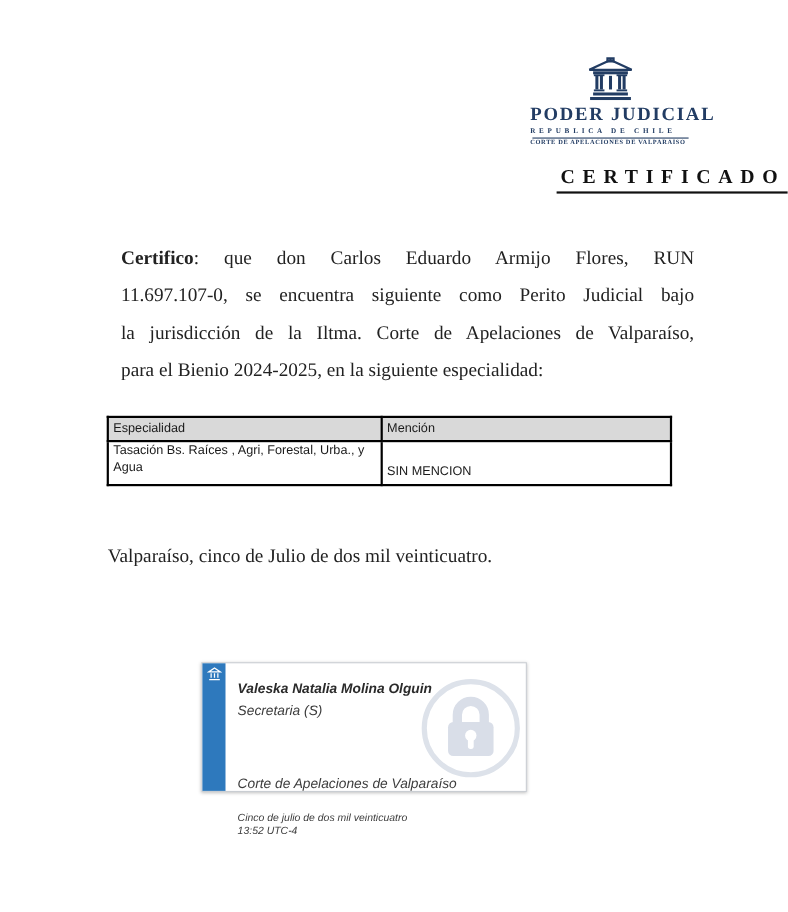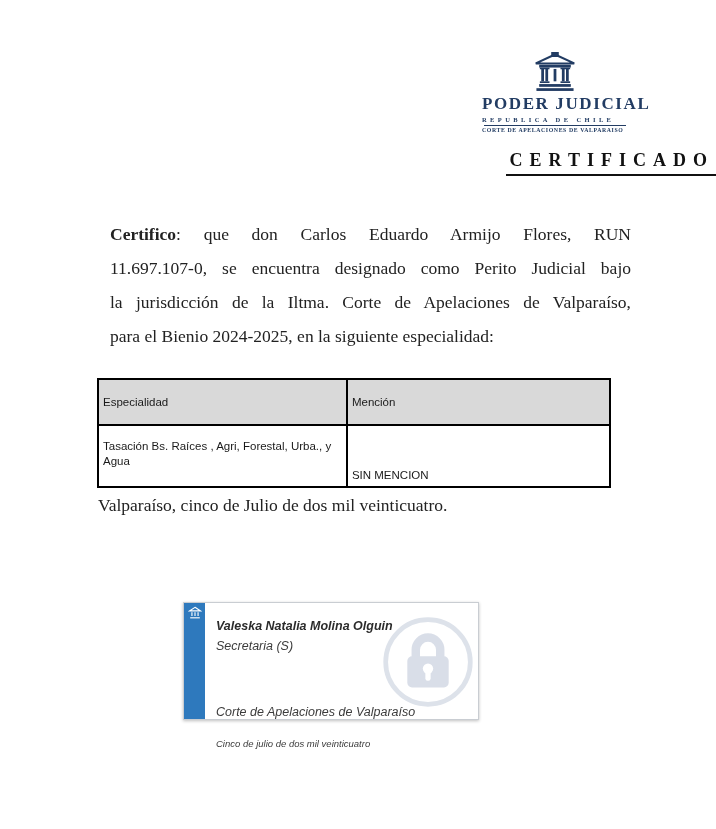--- a/index.html
+++ b/index.html
@@ -24,21 +24,21 @@
   .para{position:absolute;left:110px;top:219px;width:521px;font-size:17.5px;color:#222;}
   .jline{height:34px;line-height:30px;text-align:justify;text-align-last:justify;white-space:normal;}
   .jline.last{text-align-last:left;}
   .bold{font-weight:bold;}
   
   .spec-table{
     position:absolute;left:97px;top:378px;border-collapse:collapse;
     font-family:"Liberation Sans", sans-serif;font-size:11.5px;color:#1a1a1a;
     table-layout:fixed;width:514px;
   }
-  .spec-table th,.spec-table td{border:2px solid #000;padding:13px 4px;font-weight:normal;text-align:left;}
+  .spec-table th,.spec-table td{border:2px solid #000;padding:1px 4px;font-weight:normal;text-align:left;}
   .spec-table th{background:#d9d9d9;height:18px;}
   .spec-table td{height:34px;vertical-align:top;line-height:15px;}
   .spec-table td.bottom{vertical-align:bottom;padding-bottom:3px;}
   .col-esp{width:246px;}
   .col-men{width:260px;}
   
   .date-line{position:absolute;left:98px;top:495px;font-size:17.5px;color:#222;}
   
   .stamp{
     position:absolute;left:183px;top:602px;width:294px;height:116px;
@@ -85,21 +85,21 @@
   <div class="logo-rule"></div>
   <div class="logo-sub2">CORTE DE APELACIONES DE VALPARAISO</div>
 </div>
 
 <div class="doc-title-wrap">
   <span class="doc-title">CERTIFICADO</span>
 </div>
 
 <div class="para">
   <div class="jline"><span class="bold">Certifico</span><span>: que don Carlos Eduardo Armijo Flores, RUN</span></div>
-  <div class="jline">11.697.107-0,  se encuentra designado como Perito Judicial bajo</div>
+  <div class="jline">11.697.107-0,  se encuentra siguiente como Perito Judicial bajo</div>
   <div class="jline">la jurisdicción de la Iltma. Corte de Apelaciones de Valparaíso,</div>
   <div class="jline last">para el Bienio 2024-2025, en la siguiente especialidad:</div>
 </div>
 
 <table class="spec-table">
   <colgroup>
       <col class="col-esp">
       <col class="col-men">
     </colgroup>
   <thead>
@@ -133,14 +133,15 @@
     <path d="M37 46 v-9 a13 13 0 0 1 26 0 v9" fill="none" stroke="#d9dee8" stroke-width="9"></path>
     <rect x="28" y="44" width="44" height="33" rx="5" fill="#d9dee8"></rect>
     <circle cx="50" cy="57" r="5.5" fill="#ffffff"></circle>
     <rect x="47.2" y="59" width="5.6" height="11" rx="2.5" fill="#ffffff"></rect>
   </svg>
   <div class="stamp-text">
     <div class="stamp-name">Valeska Natalia Molina Olguin</div>
     <div class="stamp-role">Secretaria (S)</div>
     <div class="stamp-org">Corte de Apelaciones de Valparaíso</div>
     <div class="stamp-date">Cinco de julio de dos mil veinticuatro</div>
+    <div class="stamp-time">13:52 UTC-4</div>
   </div>
 </div>
 
 </body></html>

